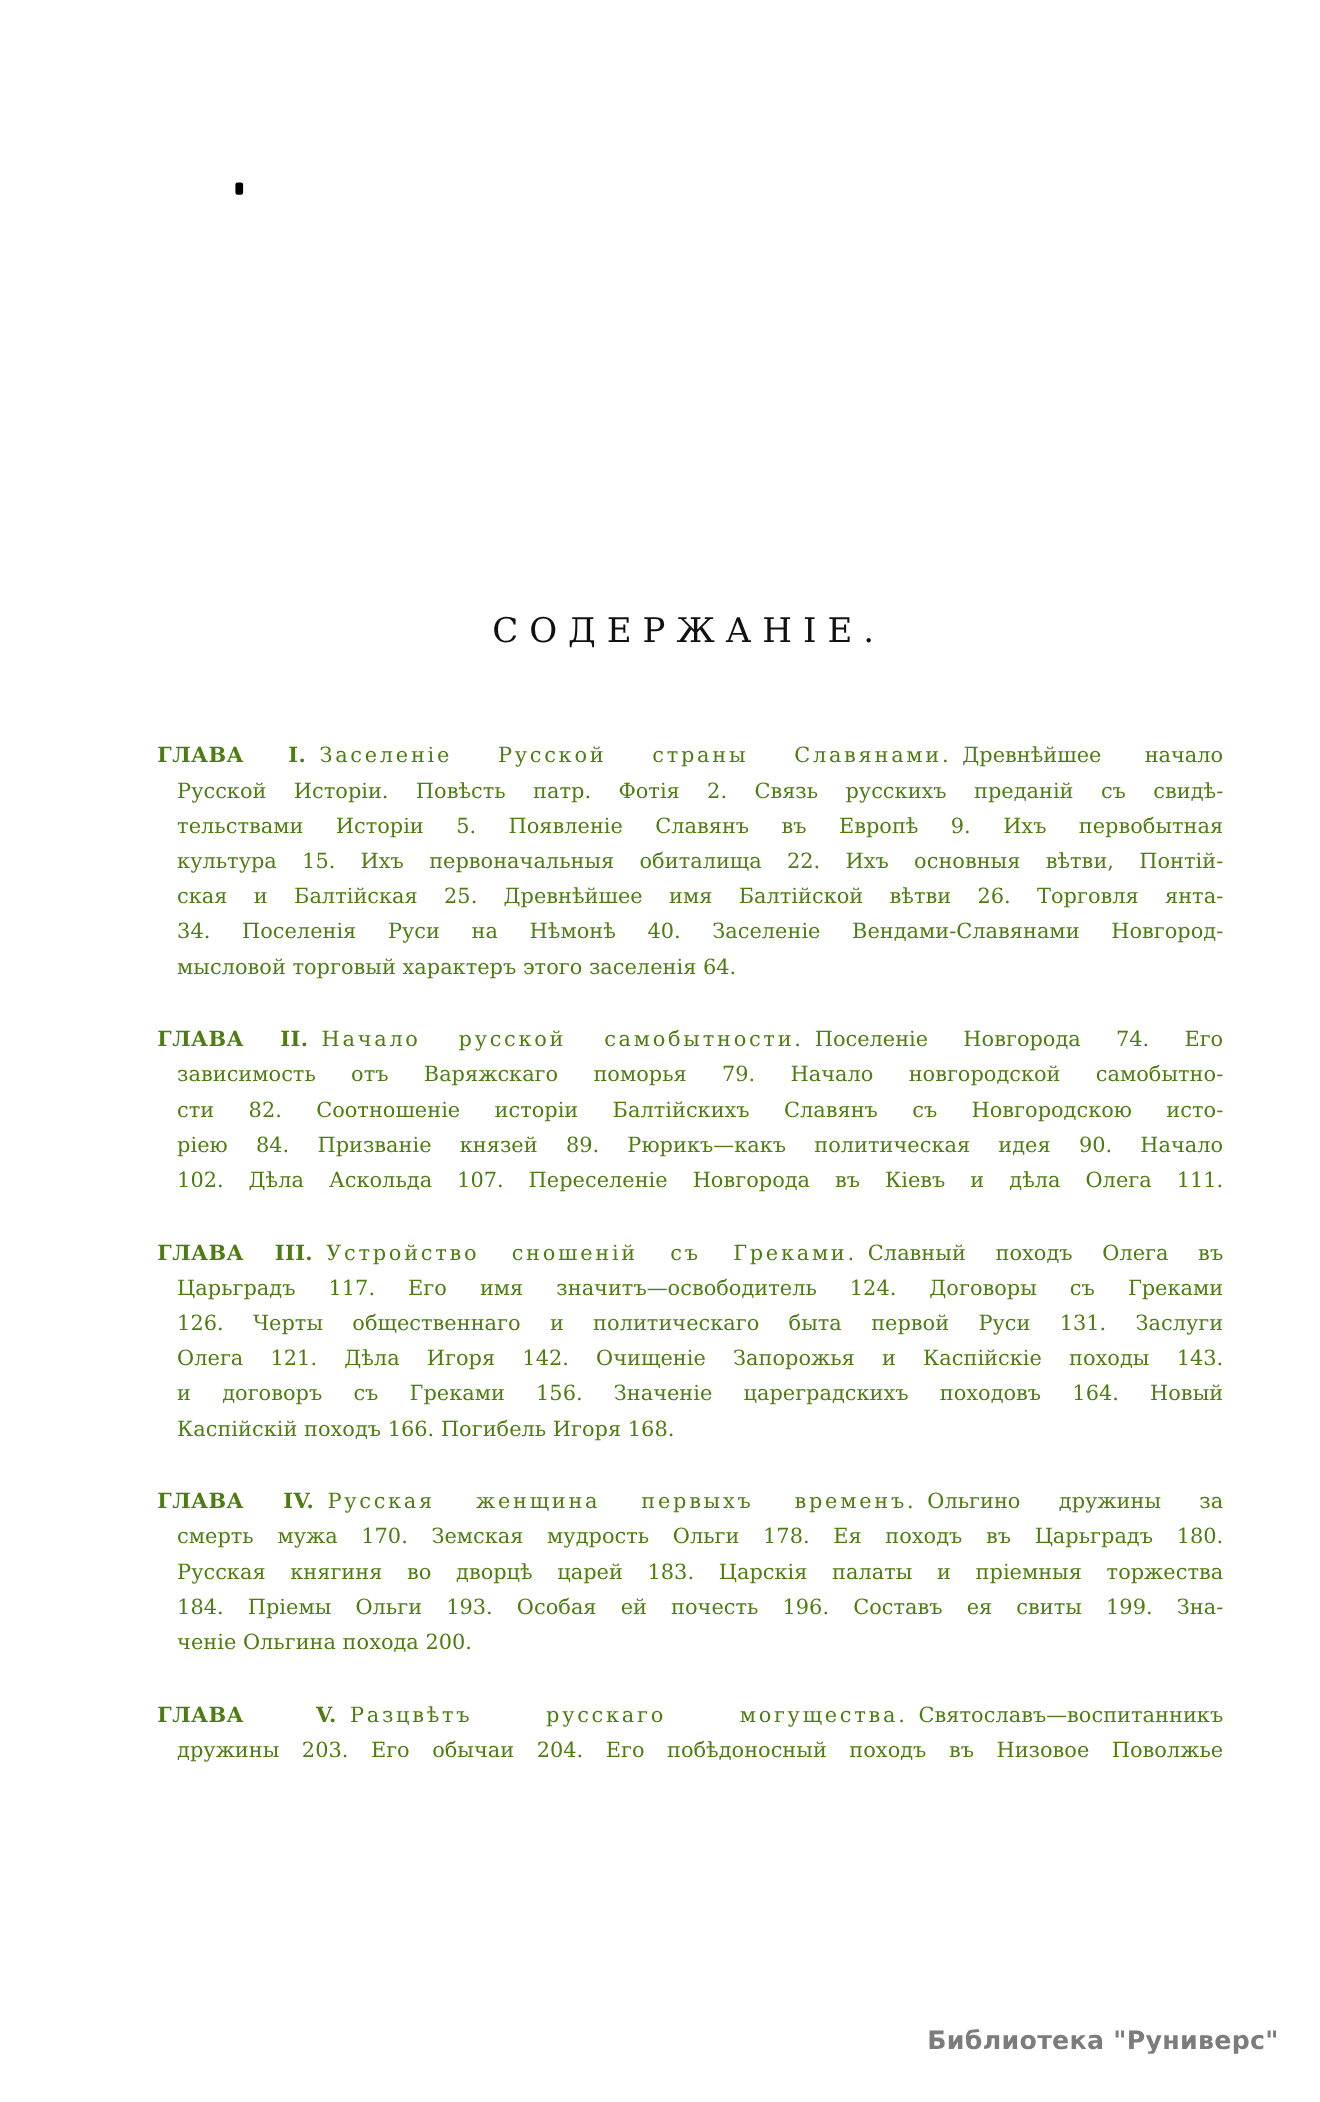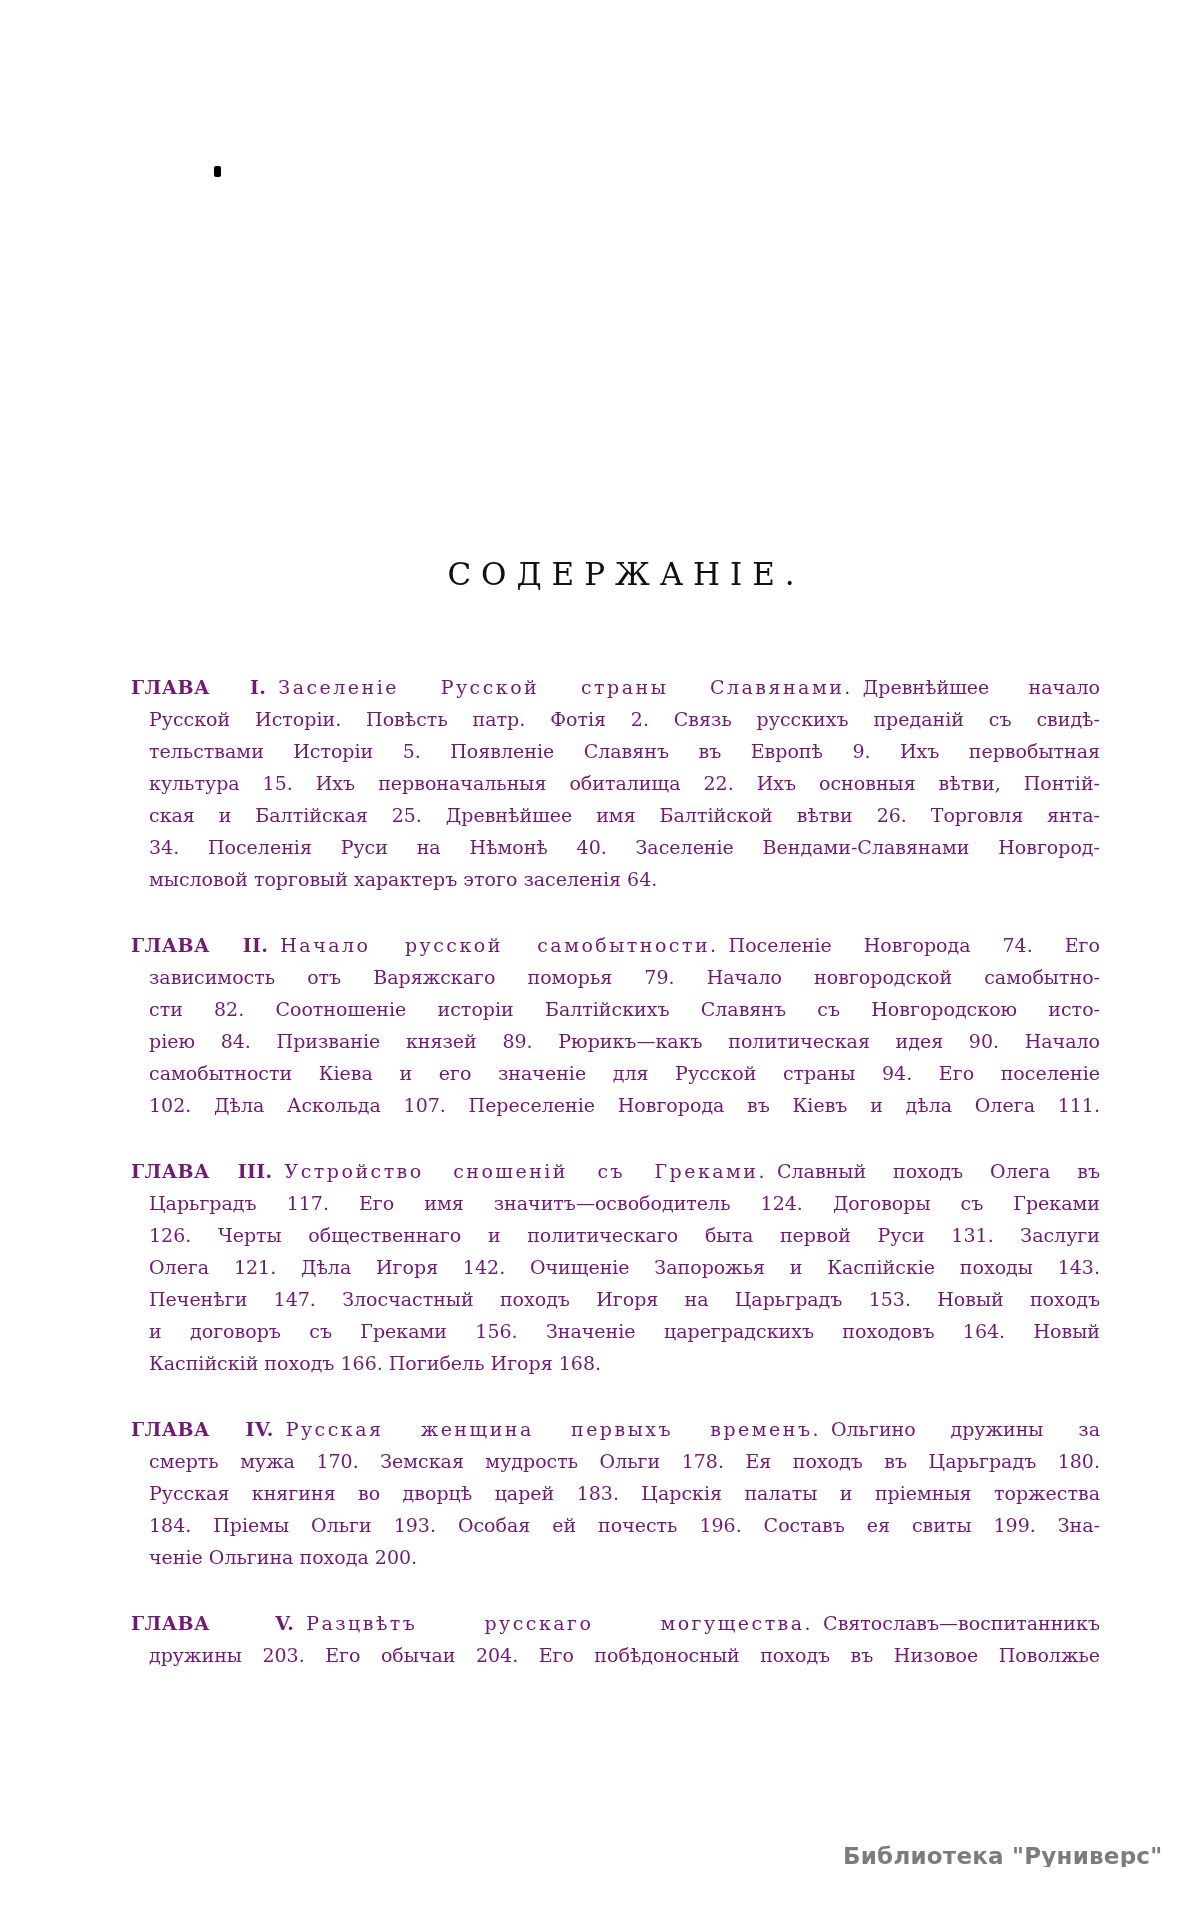--- a/index.html
+++ b/index.html
@@ -28,25 +28,25 @@
     top: 556px; left: 0;
     width: 1226px;
     text-align: center;
     font-size: 31px;
     letter-spacing: 0.32em;
     font-weight: normal;
     color: #101010;
   }
   .content {
     position: absolute;
-    left: 118px; top: 671px;
+    left: 130px; top: 671px;
     width: 969px;
     font-size: 19px;
     line-height: 32px;
-    color: #701a75;
+    color: #4d7c0f;
   }
   .chapter { margin-bottom: 34px; }
   .line {
     height: 32px;
     text-align: justify;
     text-align-last: justify;
   }
   .line.cont { padding-left: 18px; }
   .line.final { text-align-last: left; }
   .ch-label {
@@ -92,32 +92,30 @@
       <div class="line cont final">мысловой торговый характеръ этого заселенія 64.</div>
     </div>
 
     <div class="chapter">
       <div class="line">
         <span class="ch-label">ГЛАВА II.</span><span class="ch-title">Начало русской самобытности.</span><span>Поселеніе Новгорода 74. Его</span>
       </div>
       <div class="line cont">зависимость отъ Варяжскаго поморья 79. Начало новгородской самобытно-</div>
       <div class="line cont">сти 82. Соотношеніе исторіи Балтійскихъ Славянъ съ Новгородскою исто-</div>
       <div class="line cont">ріею 84. Призваніе князей 89. Рюрикъ—какъ политическая идея 90. Начало</div>
-      <div class="line cont">самобытности Кіева и его значеніе для Русской страны 94. Его поселеніе</div>
       <div class="line cont">102. Дѣла Аскольда 107. Переселеніе Новгорода въ Кіевъ и дѣла Олега 111.</div>
     </div>
 
     <div class="chapter">
       <div class="line">
         <span class="ch-label">ГЛАВА III.</span><span class="ch-title">Устройство сношеній съ Греками.</span><span>Славный походъ Олега въ</span>
       </div>
       <div class="line cont">Царьградъ 117. Его имя значитъ—освободитель 124. Договоры съ Греками</div>
       <div class="line cont">126. Черты общественнаго и политическаго быта первой Руси 131. Заслуги</div>
       <div class="line cont">Олега 121. Дѣла Игоря 142. Очищеніе Запорожья и Каспійскіе походы 143.</div>
-      <div class="line cont">Печенѣги 147. Злосчастный походъ Игоря на Царьградъ 153. Новый походъ</div>
       <div class="line cont">и договоръ съ Греками 156. Значеніе цареградскихъ походовъ 164. Новый</div>
       <div class="line cont final">Каспійскій походъ 166. Погибель Игоря 168.</div>
     </div>
 
     <div class="chapter">
       <div class="line">
         <span class="ch-label">ГЛАВА IV.</span><span class="ch-title">Русская женщина первыхъ временъ.</span><span>Ольгино дружины за</span>
       </div>
       <div class="line cont">смерть мужа 170. Земская мудрость Ольги 178. Ея походъ въ Царьградъ 180.</div>
       <div class="line cont">Русская княгиня во дворцѣ царей 183. Царскія палаты и пріемныя торжества</div>

